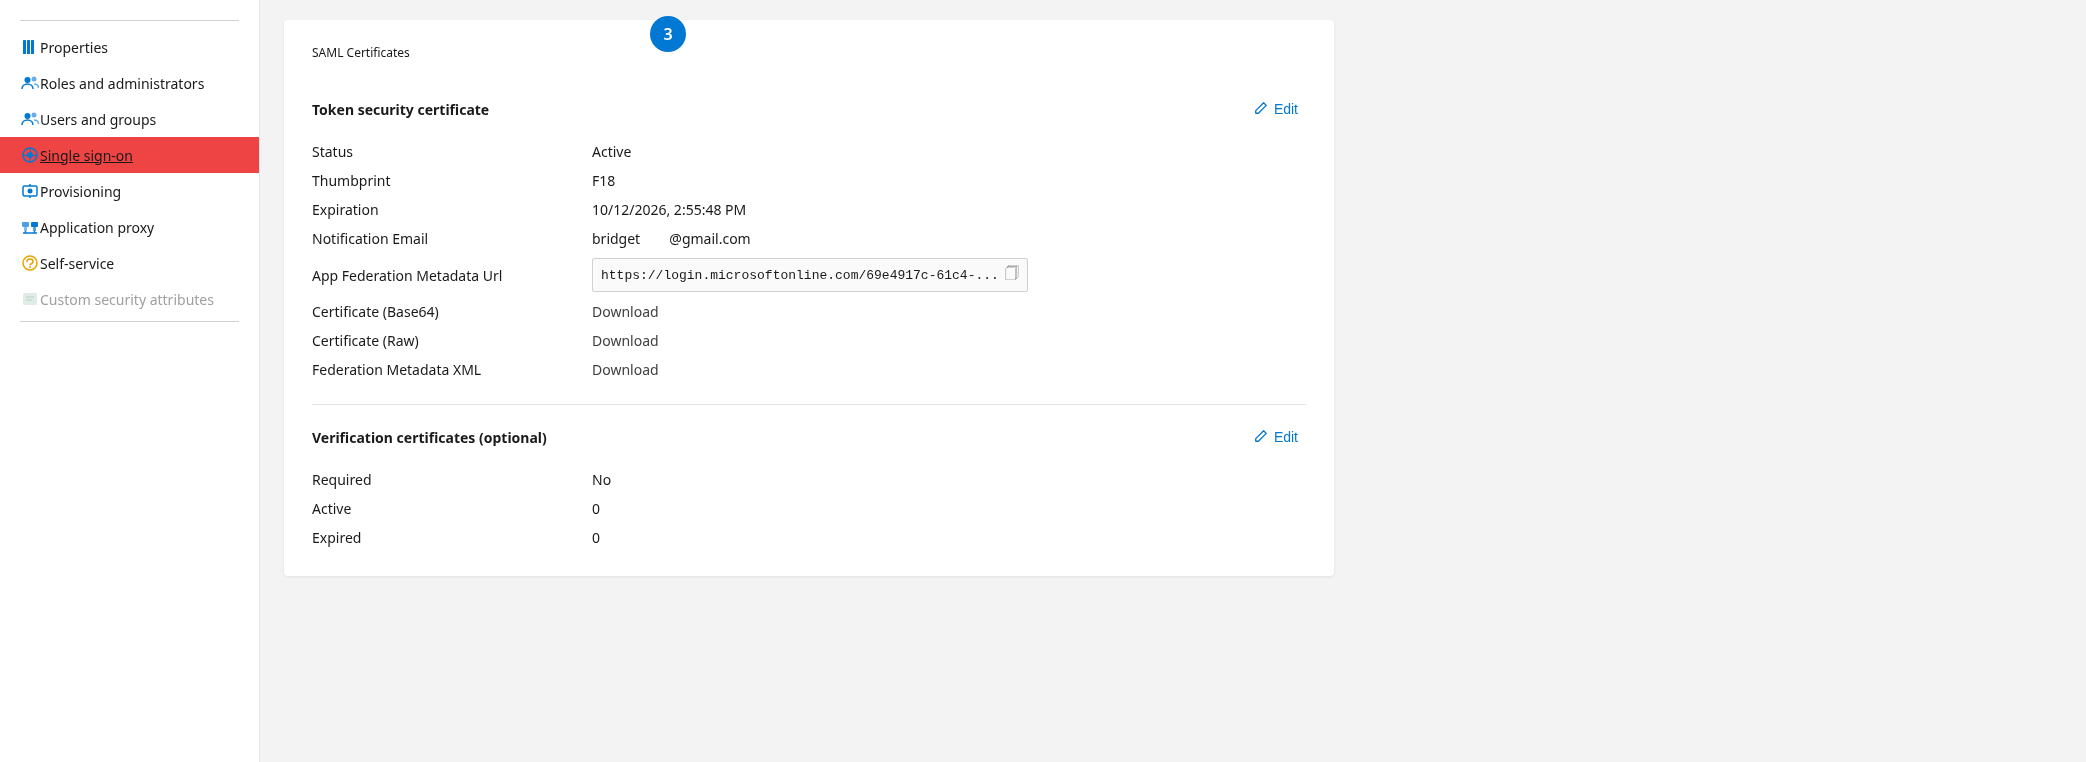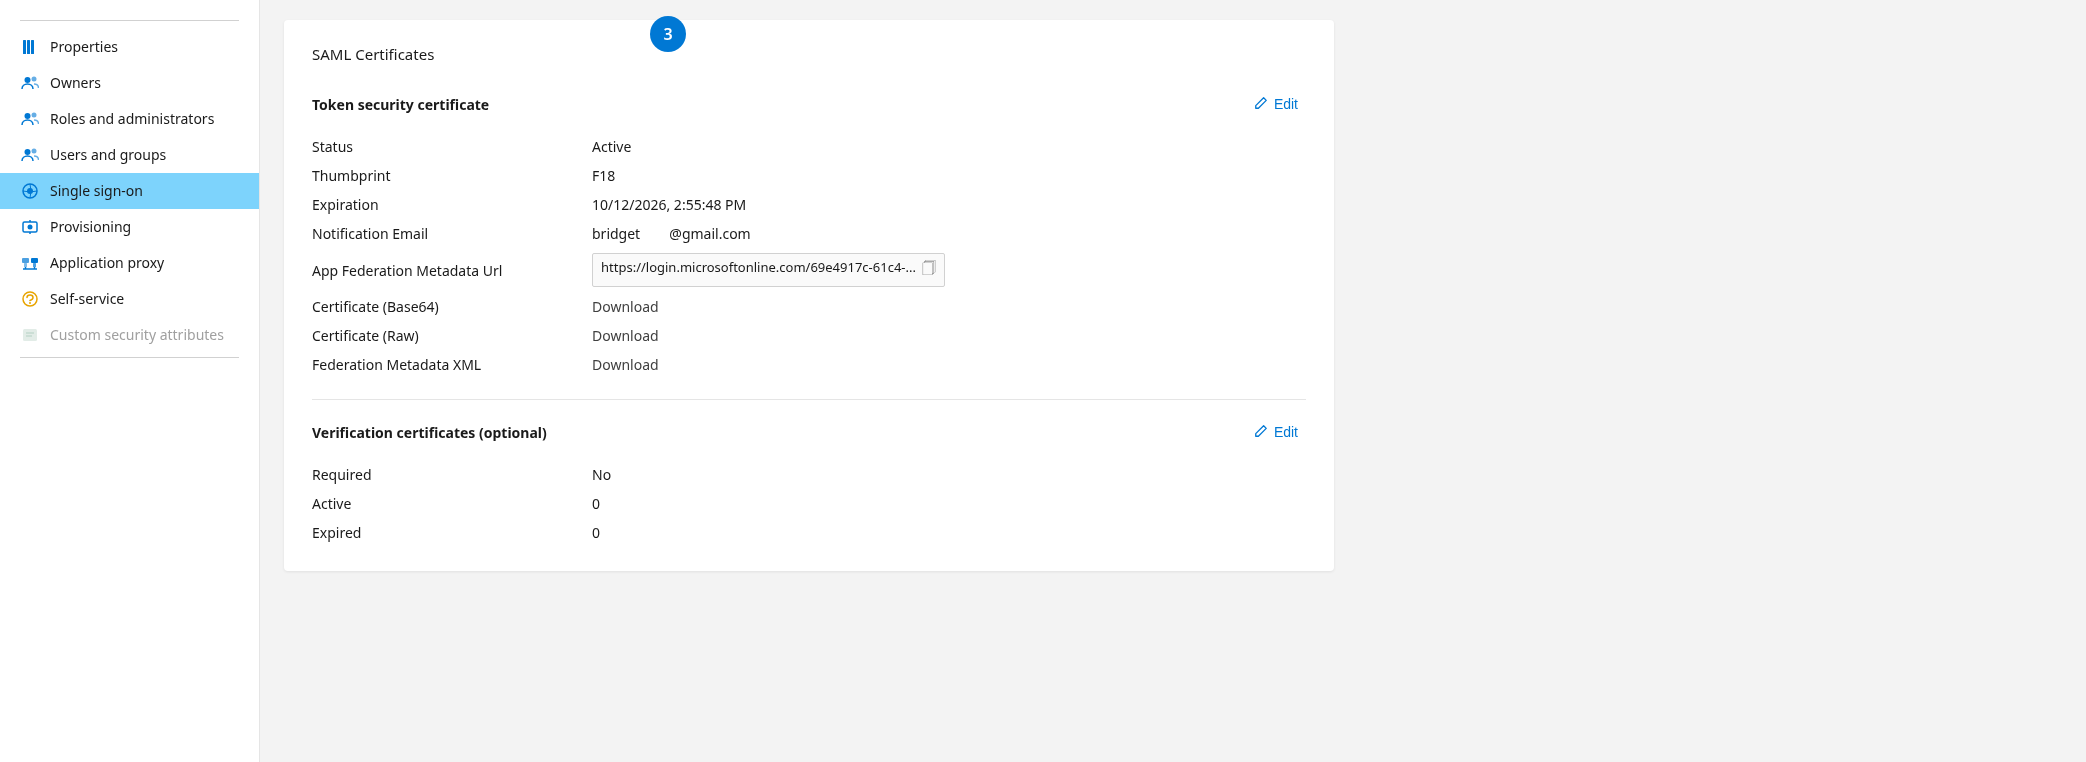--- a/index.html
+++ b/index.html
@@ -31,33 +31,33 @@
     }
 
     .sidebar-divider {
       border: none;
       border-top: 1px solid #d1d1d1;
       margin: 4px 20px 8px 20px;
     }
 
     .sidebar-item {
       display: flex;
-      align-items: flex-start;
+      align-items: center;
       padding: 8px 20px;
       cursor: pointer;
       color: #1a1a1a;
       text-decoration: none;
       border-radius: 0;
-      gap: 10px;
       position: relative;
     }
 
     .sidebar-item.active {
-      background: #7dd3fc;
+      background: #ef4444;
       font-weight: 400;
+      text-decoration: underline;
     }
 
     .sidebar-item .icon {
       width: 20px;
       height: 20px;
       display: flex;
       align-items: center;
       justify-content: center;
       flex-shrink: 0;
     }
@@ -103,24 +103,24 @@
 
     .card {
       background: #fff;
       border-radius: 4px;
       padding: 24px 28px;
       box-shadow: 0 1px 3px rgba(0,0,0,0.08);
       max-width: 1050px;
     }
 
     .card-title {
-      font-size: 15px;
+      font-size: 12px;
       font-weight: 400;
       color: #1a1a1a;
-      margin-bottom: 28px;
+      margin-bottom: 36px;
     }
 
     .section-header {
       display: flex;
       align-items: center;
       justify-content: space-between;
       margin-bottom: 16px;
     }
 
     .section-title {
@@ -163,28 +163,29 @@
     }
 
     .download-link {
       color: #404040;
       text-decoration: none;
       cursor: pointer;
     }
 
     .url-box {
       display: inline-flex;
-      align-items: flex-start;
+      align-items: center;
       border: 1px solid #d1d1d1;
       border-radius: 2px;
       padding: 4px 8px;
       gap: 6px;
       background: #fafafa;
       font-size: 13px;
       color: #1a1a1a;
+      font-family: Liberation Mono, monospace;
     }
 
     .url-box .copy-icon {
       color: #616161;
       cursor: pointer;
       font-size: 14px;
     }
 
     .section-divider {
       border: none;
@@ -213,31 +214,20 @@
     <span class="icon icon-properties">
       <svg width="18" height="18" viewBox="0 0 18 18" fill="none">
         <rect x="2" y="2" width="3" height="14" rx="0.5" fill="#0078d4"></rect>
         <rect x="6" y="2" width="3" height="14" rx="0.5" fill="#0078d4"></rect>
         <rect x="10" y="2" width="3" height="14" rx="0.5" fill="#0078d4"></rect>
       </svg>
     </span>
     <span class="label">Properties</span>
   </div>
 
-  <div class="sidebar-item">
-    <span class="icon icon-owners">
-      <svg width="18" height="18" viewBox="0 0 18 18" fill="none">
-        <circle cx="6.5" cy="6" r="3" fill="#0078d4"></circle>
-        <path d="M1 15c0-3 2.5-5 5.5-5s5.5 2 5.5 5" stroke="#0078d4" stroke-width="1.5" fill="none"></path>
-        <circle cx="13" cy="5" r="2.5" fill="#0078d4" opacity="0.6"></circle>
-        <path d="M13 10c2.5 0 4.5 1.5 4.5 4" stroke="#0078d4" stroke-width="1.5" fill="none" opacity="0.6"></path>
-      </svg>
-    </span>
-    <span class="label">Owners</span>
-  </div>
 
   <div class="sidebar-item">
     <span class="icon icon-roles">
       <svg width="18" height="18" viewBox="0 0 18 18" fill="none">
         <circle cx="6.5" cy="6" r="3" fill="#0078d4"></circle>
         <path d="M1 15c0-3 2.5-5 5.5-5s5.5 2 5.5 5" stroke="#0078d4" stroke-width="1.5" fill="none"></path>
         <circle cx="13" cy="5" r="2.5" fill="#0078d4" opacity="0.6"></circle>
         <path d="M13 10c2.5 0 4.5 1.5 4.5 4" stroke="#0078d4" stroke-width="1.5" fill="none" opacity="0.6"></path>
       </svg>
     </span>

